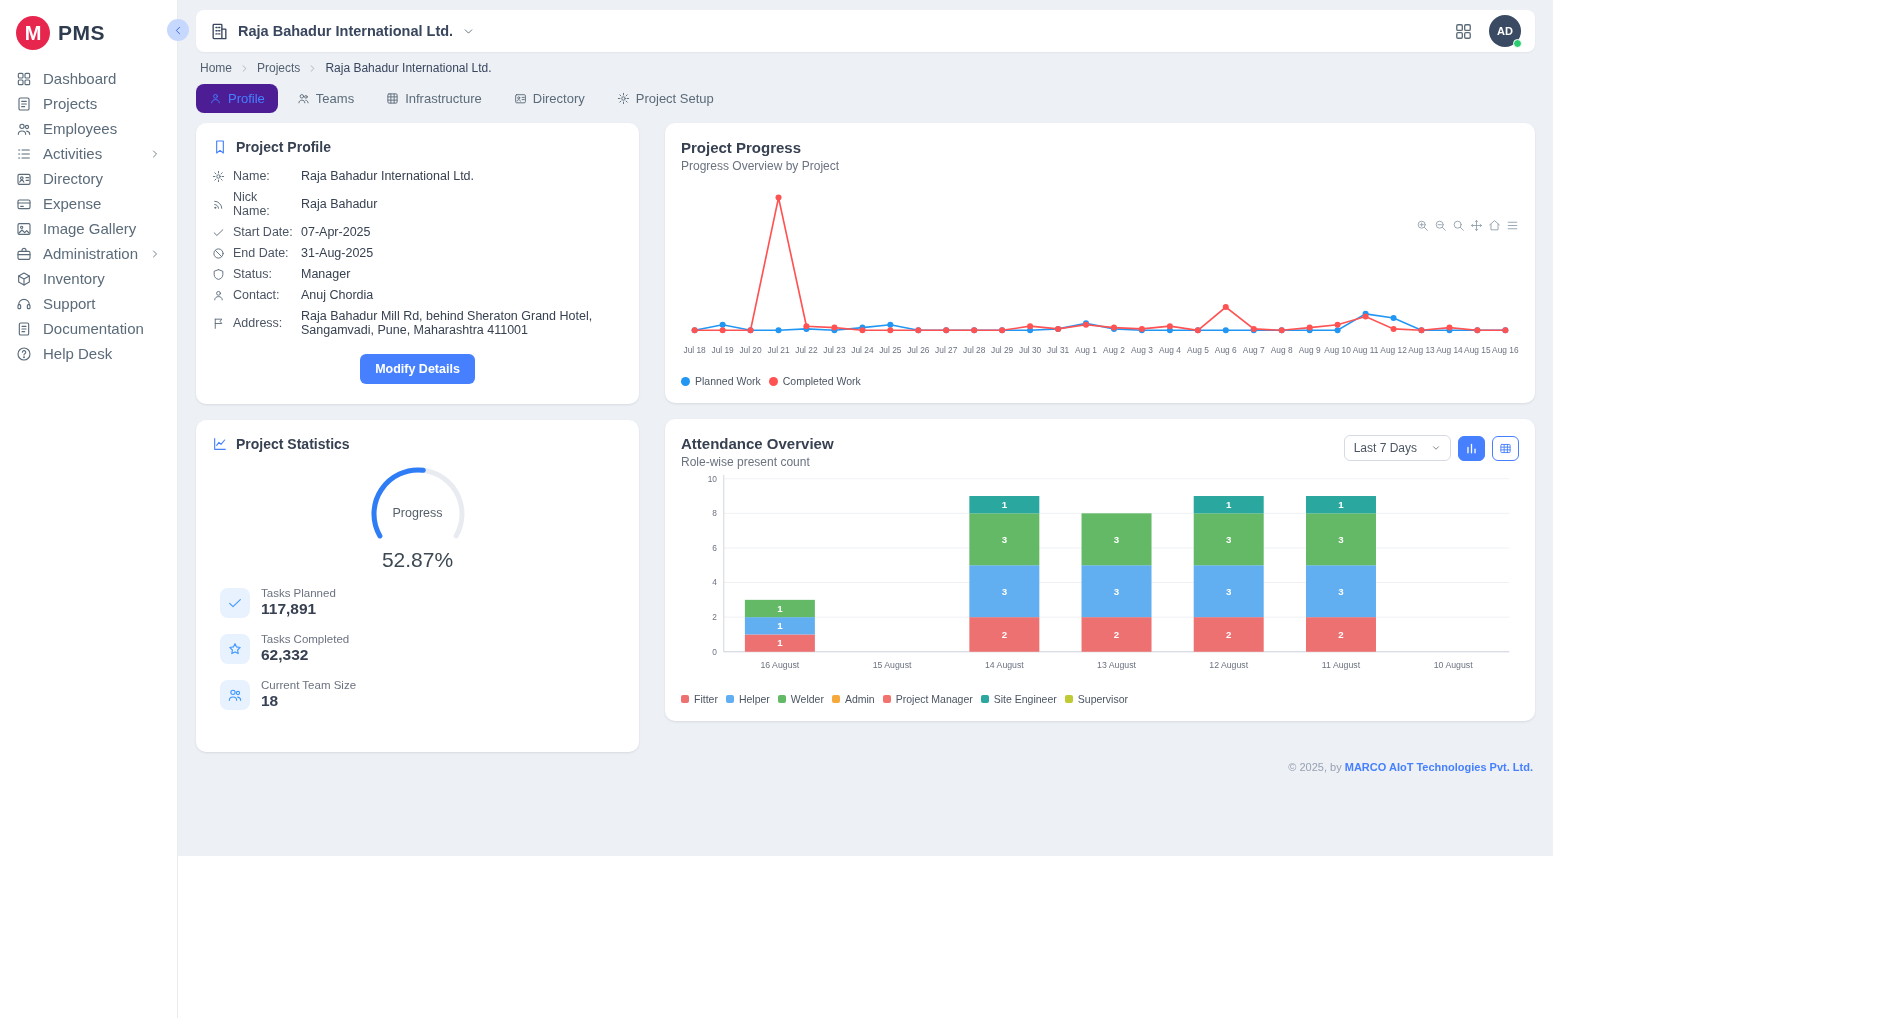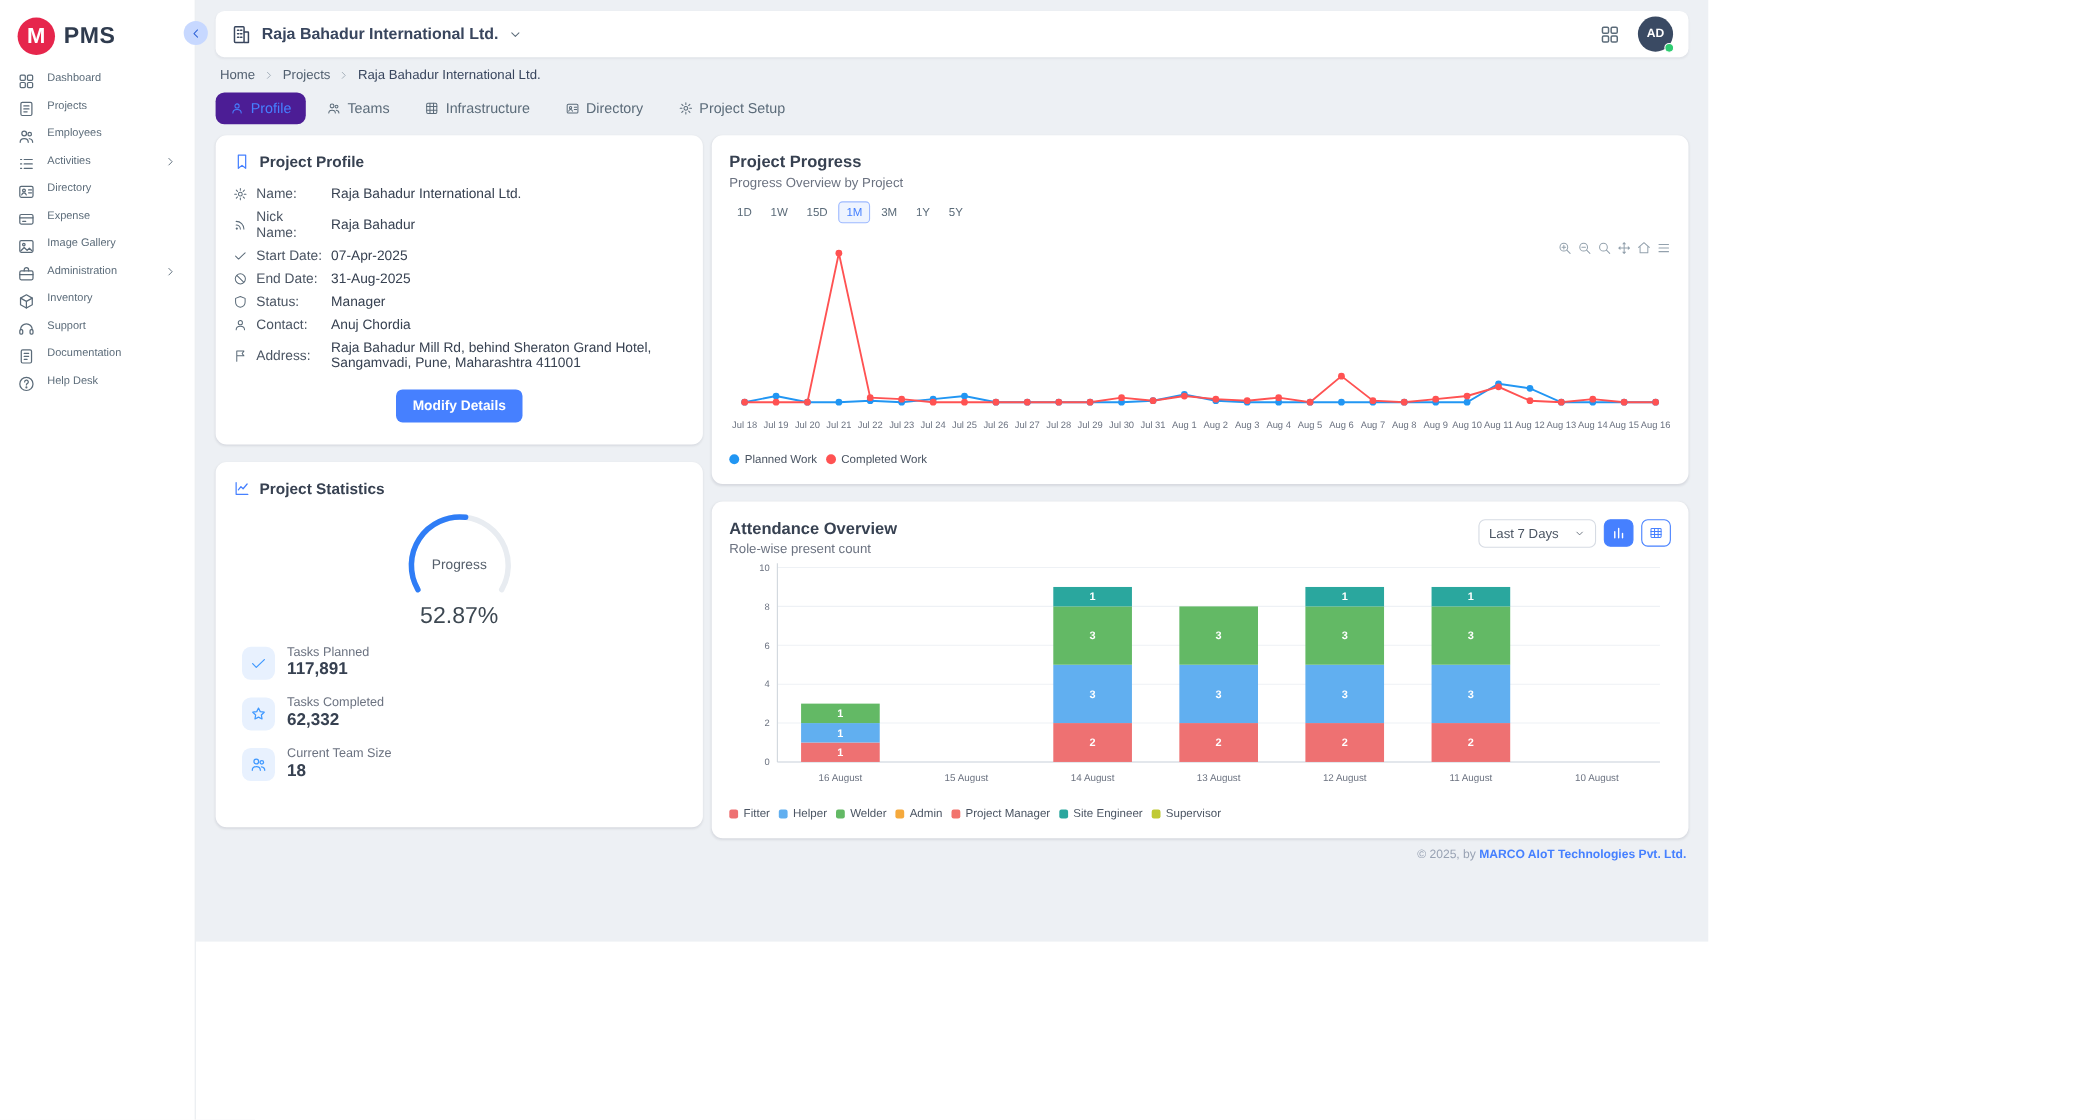--- a/index.html
+++ b/index.html
@@ -7,21 +7,21 @@
   body{font-family:"Liberation Sans","DejaVu Sans",sans-serif;background:#fff;color:#39465e;position:relative}
   svg.ic{width:16px;height:16px;flex:none;stroke:currentColor;fill:none;stroke-width:1.7;stroke-linecap:round;stroke-linejoin:round}
   svg.ic.sm{width:13px;height:13px}
   svg.ic.lg{width:19px;height:19px}
 
   
   .sidebar{position:absolute;left:0;top:0;width:178px;height:1018px;background:#fff;border-right:1px solid #e8ebef;padding:10px 0;z-index:5}
   .logo-row{display:flex;align-items:center;gap:8px;padding:6px 16px 16px}
   .logo-mark{width:34px;height:34px;border-radius:50%;background:#e6264c;color:#fff;display:flex;align-items:center;justify-content:center;font-weight:bold;font-size:20px}
   .logo-text{font-size:21px;font-weight:700;color:#2f3b4e;letter-spacing:.5px}
-  .s-item{display:flex;align-items:flex-start;gap:11px;padding:0 16px;height:25px;color:#5b6b79;font-size:10px;cursor:pointer}
+  .s-item{display:flex;align-items:center;gap:11px;padding:0 16px;height:25px;color:#5b6b79;font-size:15px;cursor:pointer}
   .s-item .chev{margin-left:auto;width:12px;height:12px}
 
   
   .collapse-btn{position:absolute;left:167px;top:19px;width:22px;height:22px;border-radius:50%;background:#c7d8ff;color:#2f63d8;border:none;display:flex;align-items:center;justify-content:center;cursor:pointer;z-index:9;font-size:13px}
 
   
   .main{position:absolute;left:178px;top:0;width:1375px;height:856px;background:#edf0f4;padding:10px 18px 4px}
   .topbar{background:#fff;border-radius:8px;height:42px;display:flex;align-items:center;gap:9px;padding:0 14px;box-shadow:0 1px 2px rgba(16,24,40,.05)}
   .topbar-title{font-size:14.5px;font-weight:600;color:#39465e}
   .topbar-right{margin-left:auto;display:flex;align-items:center;gap:16px}
@@ -30,21 +30,21 @@
 
   .breadcrumb{display:flex;align-items:center;gap:7px;font-size:12px;color:#526070;padding:9px 4px 2px}
   .breadcrumb .sep{color:#9aa6b2;width:11px;height:11px}
   .bc-link{cursor:pointer}
   .bc-current{color:#39465e}
 
   .tabs{display:flex;align-items:center;gap:6px;margin:7px 0 10px}
   .tab{display:flex;align-items:center;gap:6px;padding:7px 13px;border-radius:8px;font-size:13px;color:#5b6b79;cursor:pointer;background:transparent;border:none;font-family:inherit}
   .tab.active{color:#4680ff;background:#4c1d95}
 
-  .grid{display:grid;grid-template-columns:443px 1fr;gap:8px}
+  .grid{display:grid;grid-template-columns:443px 1fr;gap:26px}
   .col{display:flex;flex-direction:column;gap:16px}
   .card{background:#fff;border-radius:10px;box-shadow:0 1px 2px rgba(16,24,40,.04),0 1px 3px rgba(16,24,40,.06);padding:16px;position:relative}
   .card-title-row{display:flex;align-items:center;gap:8px;margin-bottom:10px}
   .card-title{font-size:14px;font-weight:700;color:#374151}
   .card-title-lg{font-size:15px;font-weight:700;color:#374151}
   .card-sub{font-size:12px;color:#6b7280;margin-top:3px}
   .title-ic{color:#4680ff}
 
   
   .p-row{display:flex;align-items:center;gap:8px;padding:3.5px 0;font-size:12.5px;color:#4b5563}
@@ -404,29 +404,20 @@
     </div>
 
     <div class="col">
 
       <section class="card">
         <div>
           <div class="card-title-lg">Project Progress</div>
           <div class="card-sub">Progress Overview by Project</div>
         </div>
 
-        <div class="range-row">
-          <button class="range-btn">1D</button>
-          <button class="range-btn">1W</button>
-          <button class="range-btn">15D</button>
-          <button class="range-btn active">1M</button>
-          <button class="range-btn">3M</button>
-          <button class="range-btn">1Y</button>
-          <button class="range-btn">5Y</button>
-        </div>
 
         <div class="modebar">
           <svg viewBox="0 0 24 24" class="ic">
               <circle cx="10.5" cy="10.5" r="6.5"></circle>
               <path d="M15.5 15.5L21 21M7.5 10.5h6M10.5 7.5v6"></path>
             </svg>
           <svg viewBox="0 0 24 24" class="ic">
               <circle cx="10.5" cy="10.5" r="6.5"></circle>
               <path d="M15.5 15.5L21 21M7.5 10.5h6"></path>
             </svg>

